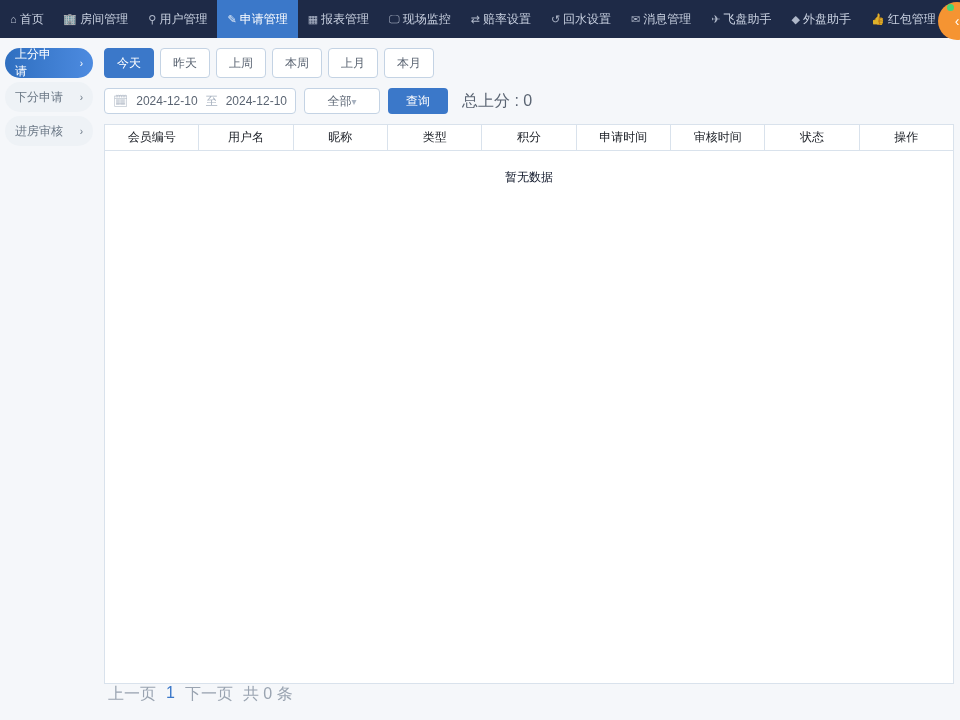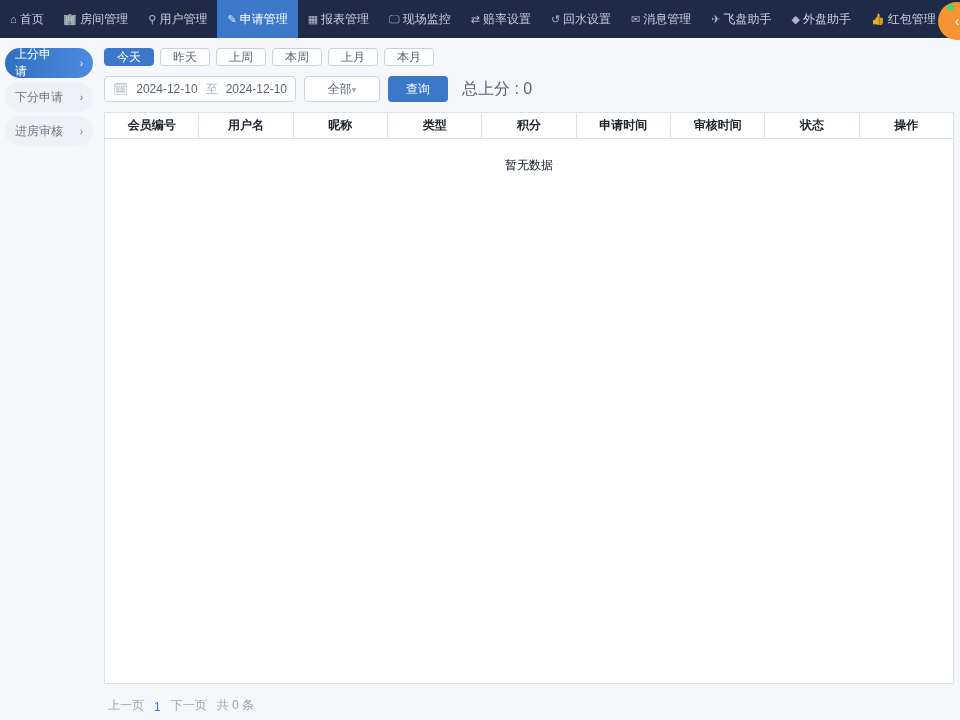--- a/index.html
+++ b/index.html
@@ -97,21 +97,21 @@
       overflow: hidden;
       display: flex;
       flex-direction: column;
     }
     .filter-row {
       display: flex;
       gap: 6px;
       margin-bottom: 10px;
     }
     .pill-btn {
-      height: 18px;
+      height: 30px;
       padding: 0 12px;
       border: 1px solid #c4d3e4;
       background: #fff;
       color: #5b6573;
       border-radius: 4px;
       cursor: pointer;
       font-size: 12px;
       display: inline-flex;
       align-items: center;
     }
@@ -188,43 +188,43 @@
     .thead {
       display: flex;
       height: 26px;
       border-bottom: 1px solid #d9e2ec;
     }
     .th {
       flex: 1;
       display: flex;
       align-items: center;
       justify-content: center;
-      font-weight: 700;
+      font-weight: 400;
       color: #20242b;
       font-size: 12px;
       border-right: 1px solid #d9e2ec;
     }
     .th:last-child { border-right: none; }
     .empty {
       flex: 1;
       display: flex;
       align-items: flex-start;
       justify-content: center;
       padding-top: 18px;
       color: #0f172a;
       font-size: 12px;
     }
     .pager {
       height: 30px;
       display: flex;
-      align-items: flex-end;
+      align-items: flex-start;
       gap: 10px;
       padding: 0 4px;
       color: #9aa4b1;
-      font-size: 12px;
+      font-size: 16px;
     }
     .pager .cur {
       color: #3b78c9;
     }
   </style>
 </head>
 <body>
 
 <div class="topnav">
   <div class="topnav-item">

